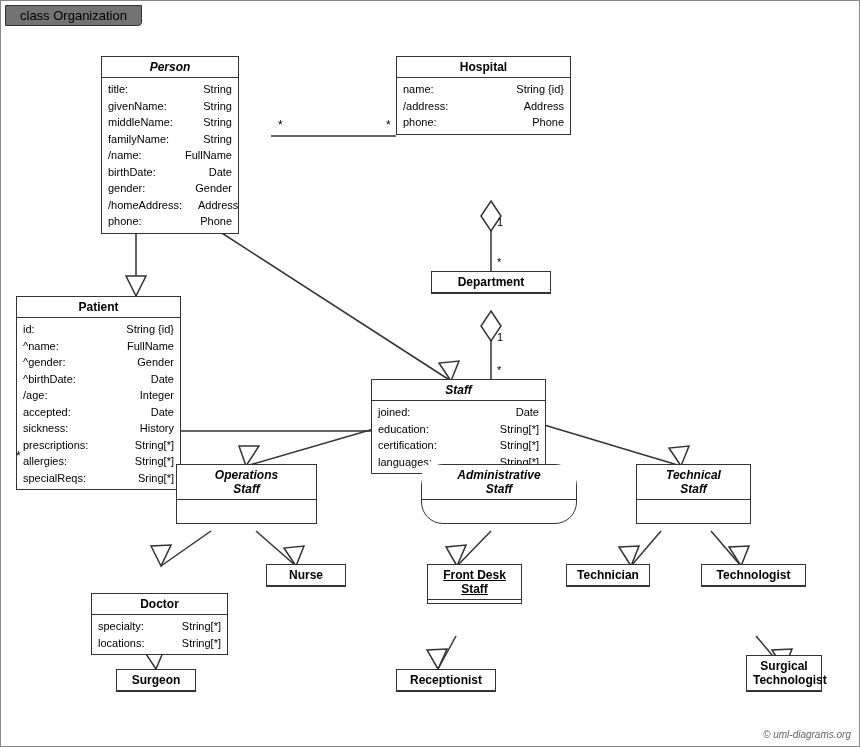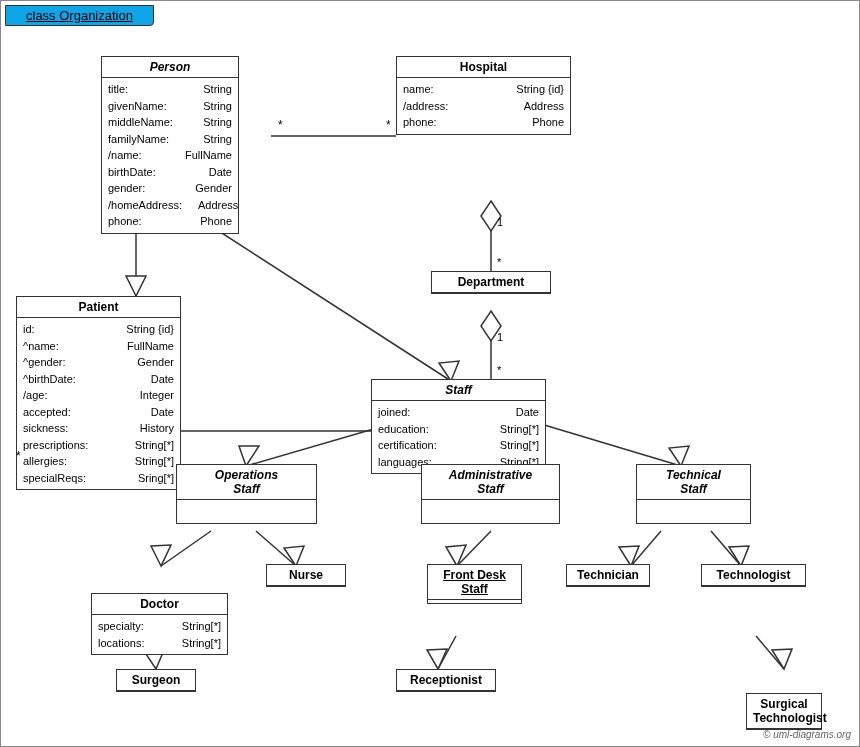--- a/index.html
+++ b/index.html
@@ -17,25 +17,24 @@
       width: 860px;
       height: 747px;
       background: #fff;
       border: 1px solid #888;
     }
     .diagram-title {
       position: absolute;
       top: 4px;
       left: 4px;
       border: 1px solid #333;
-      padding: 2px 20px;
+      padding: 2px 14px;
       font-size: 13px;
-      background: #0ea5e9;
+      background: #737373;
       border-radius: 0 0 4px 0;
-      text-decoration: underline;
     }
     .uml-class {
       position: absolute;
       border: 1.5px solid #333;
       background: #fff;
       text-align: center;
     }
     .uml-class .class-name {
       border-bottom: 1.5px solid #333;
       padding: 3px 6px;
@@ -274,21 +273,21 @@
           <span class="attr-name">specialReqs:</span>
           <span class="attr-type">Sring[*]</span>
         </div>
     </div>
   </div>
 
   <div class="uml-class" style="left:175px; top:463px; width:141px; min-height:60px;">
     <div class="class-name italic">Operations<br>Staff</div>
   </div>
 
-  <div class="uml-class" style="left:420px; top:463px; width:139px; min-height:60px;">
+  <div class="uml-class" style="left:420px; top:463px; width:156px; min-height:60px;border-radius:22px;">
     <div class="class-name italic">Administrative<br>Staff</div>
   </div>
 
   <div class="uml-class" style="left:635px; top:463px; width:115px; min-height:60px;">
     <div class="class-name italic">Technical<br>Staff</div>
   </div>
 
   <div class="uml-class" style="left:90px; top:592px; width:137px;">
     <div class="class-name">Doctor</div>
     <div class="class-attrs">
@@ -320,21 +319,21 @@
   </div>
 
   <div class="uml-class" style="left:115px; top:668px; width:80px;">
     <div class="class-name">Surgeon</div>
   </div>
 
   <div class="uml-class" style="left:395px; top:668px; width:100px;">
     <div class="class-name">Receptionist</div>
   </div>
 
-  <div class="uml-class" style="left:745px; top:692px; width:76px;">
+  <div class="uml-class" style="left:745px; top:654px; width:76px;">
     <div class="class-name">Surgical<br>Technologist</div>
   </div>
 
   <div style="position:absolute; left:15px; top:448px; font-size:12px;">*</div>
 
   <div class="copyright">© uml-diagrams.org</div>
 
 </div>
 
 </body></html>

